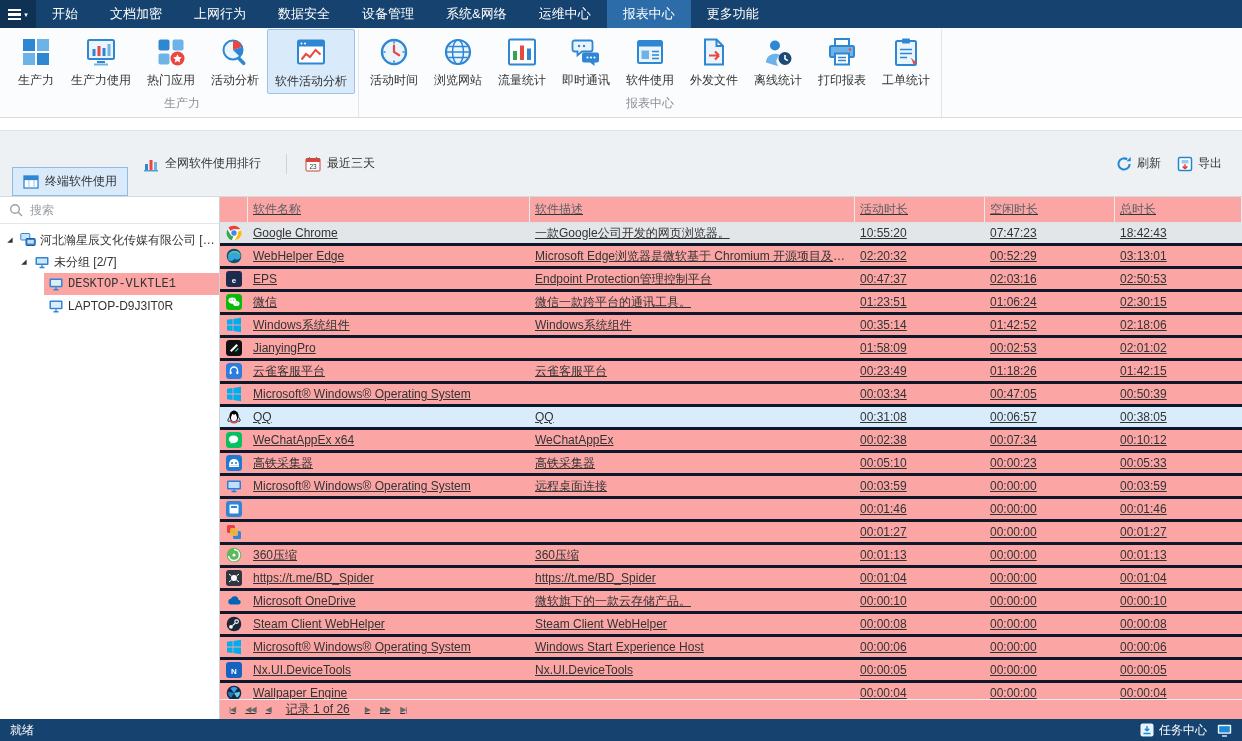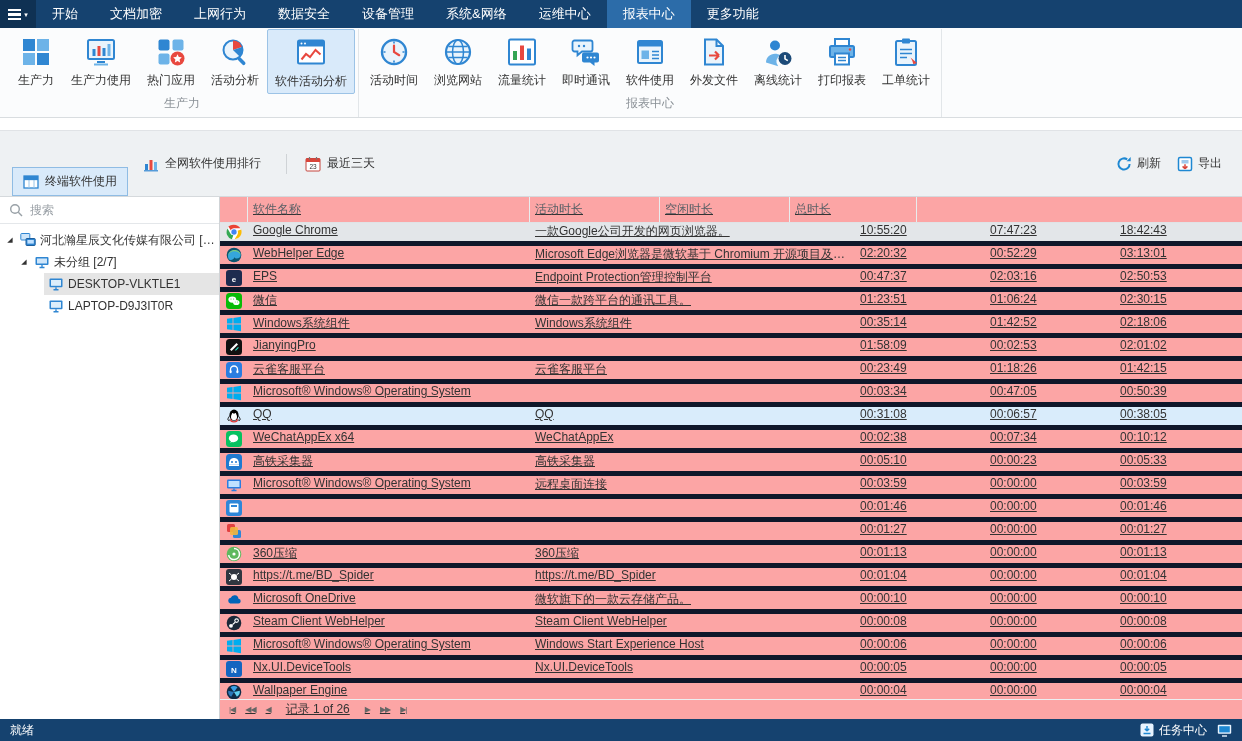--- a/index.html
+++ b/index.html
@@ -42,30 +42,30 @@
   
   .content { flex:1; display:flex; min-height:0; }
   .sidebar { flex:0 0 220px; border-right:1px solid #cfd3d6; display:flex; flex-direction:column; background:#fff; min-width:0; }
   .searchbox { flex:0 0 27px; border-bottom:1px solid #e4e7ea; display:flex; align-items:center; padding:0 8px; gap:6px; }
   .searchbox input { border:none; outline:none; flex:1; font-family:inherit; font-size:12px; color:#333; background:transparent; min-width:0; }
   .searchbox input::placeholder { color:#9aa0a6; }
   .tree { padding-top:5px; overflow:hidden; }
   .tree-item { height:22px; display:flex; align-items:center; cursor:pointer; white-space:nowrap; }
   .twisty { width:12px; flex:0 0 12px; text-align:center; font-size:7px; color:#333; }
   .ti-inner { display:flex; align-items:center; gap:4px; flex:1; height:100%; padding:0 4px; overflow:hidden; }
-  .tree-item.selected .ti-inner { background:#e5e5e5; }
+  .tree-item.selected .ti-inner { background:#fca5a5;font-family:Liberation Mono, monospace; }
   .tree-icon, .tree-icon svg { width:16px; height:16px; display:block; flex:0 0 16px; }
   .tree-label { overflow:hidden; text-overflow:ellipsis; }
 
   
   .main { flex:1; display:flex; flex-direction:column; min-width:0; background:#fca5a5;text-decoration:underline; }
   .thead { flex:0 0 26px; display:flex; align-items:stretch; border-bottom:1px solid #e0e3e6; color:#5a6066; }
   .th { display:flex; align-items:center; padding:0 5px; border-right:1px solid #e9eced; overflow:hidden; white-space:nowrap; flex:0 0 auto; }
   .tbody { flex:1; overflow:hidden; }
-  .tr { height:23px; display:flex; border-bottom:5px solid #0f172a; cursor:pointer; }
+  .tr { height:23px; display:flex; align-items:center; border-bottom:3px solid #0f172a; cursor:pointer; }
   .tr.selected { background:var(--rowSelected,#e3e6e9); }
   .tr.highlight { background:var(--rowHighlight,#d9ecfb); }
   .td { padding:0 5px; white-space:nowrap; overflow:hidden; text-overflow:ellipsis; flex:0 0 auto; }
   .td.icon-cell { display:flex; align-items:center; justify-content:center; padding:0; }
   .td.icon-cell svg { width:16px; height:16px; display:block; }
 
   
   .pager { flex:0 0 20px; display:flex; align-items:center; padding:0 4px; border-top:1px solid #eceff1; color:#555; }
   .pbtn { font-size:8px; letter-spacing:-1px; padding:0 5px; color:#666; cursor:pointer; }
   .ptext { font-size:12px; color:#333; margin:0 10px; }
@@ -396,20 +396,21 @@
               <span class="tree-label">LAPTOP-D9J3IT0R</span>
             </span>
           </div>
         </div>
     </aside>
 
     <div class="main">
       <div class="thead" id="thead">
           <div class="th" style="width:28px"></div>
           <div class="th" style="width:282px">软件名称</div>
+          <div class="th" style="width:325px">软件描述</div>
           <div class="th" style="width:130px">活动时长</div>
           <div class="th" style="width:130px">空闲时长</div>
           <div class="th" style="width:127px">总时长</div>
         </div>
       <div class="tbody" id="tbody">
           <div class="tr selected">
             <div class="td icon-cell" style="width:28px">
               <svg viewBox="0 0 48 48">
                 <circle cx="24" cy="24" r="22" fill="#fff"></circle>
                 <path d="M24 2a22 22 0 0 1 19 11H24a11 11 0 0 0-9.6 5.7L7 7.7A22 22 0 0 1 24 2z" fill="#ea4335"></path>

